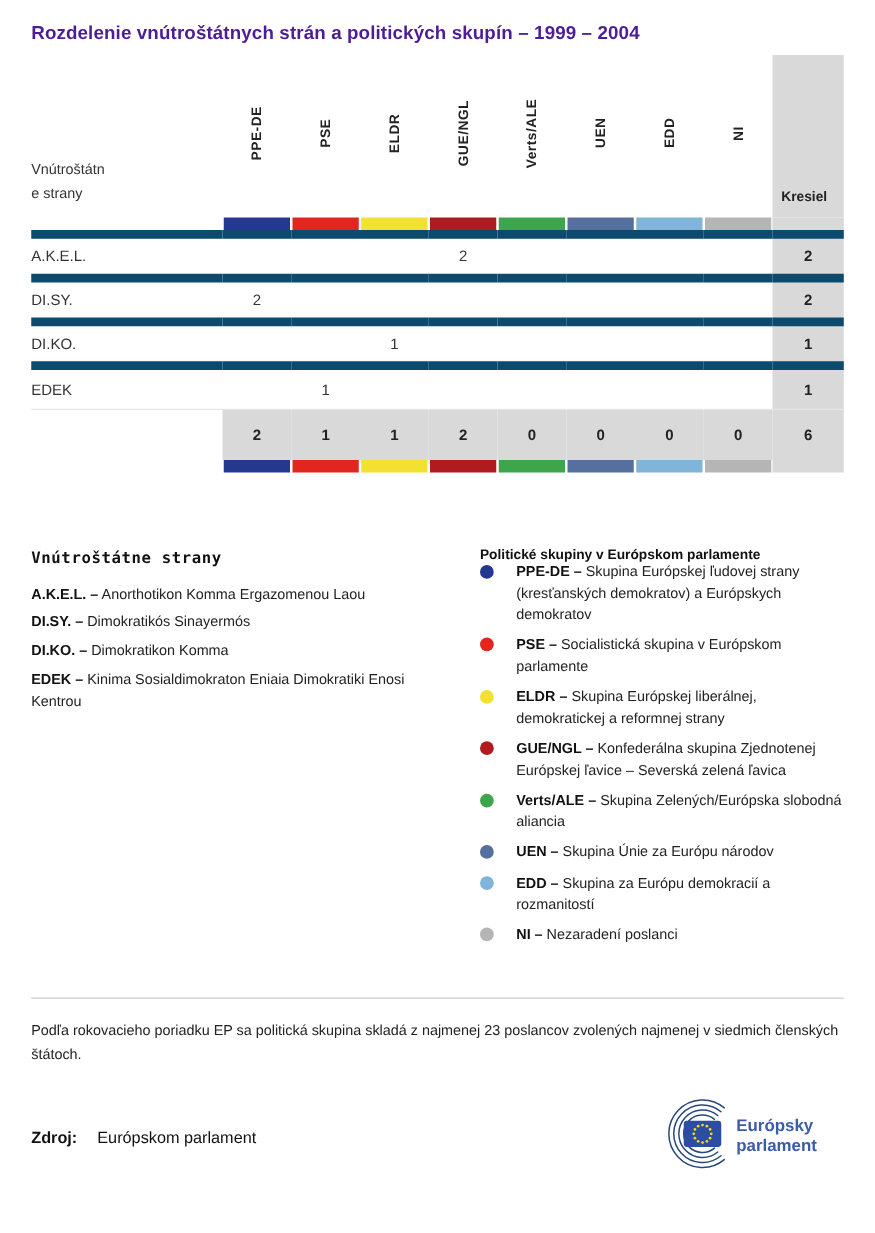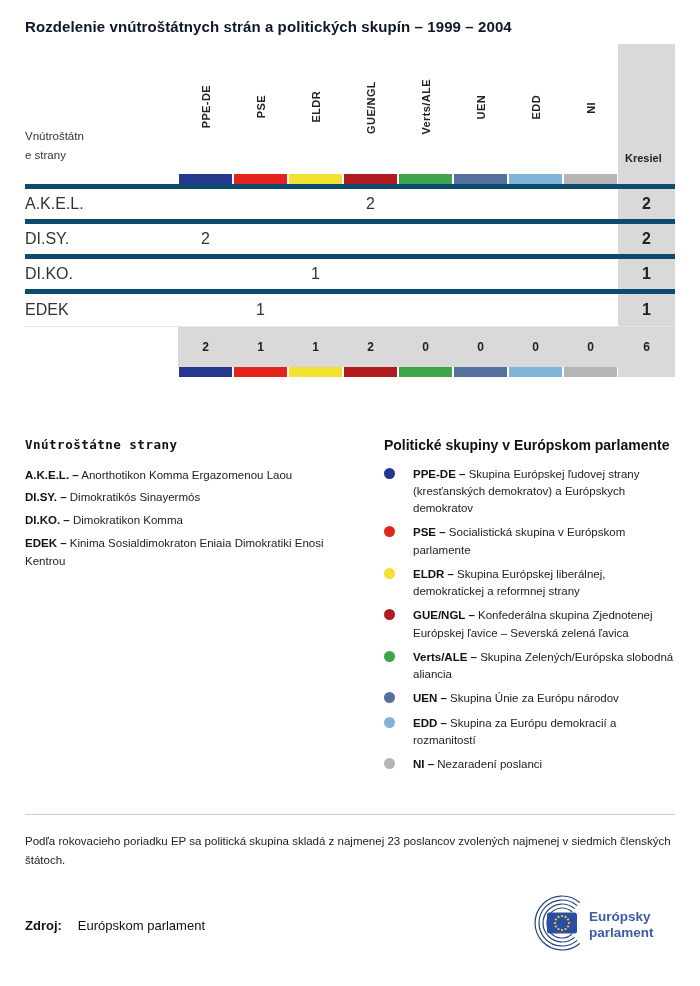--- a/index.html
+++ b/index.html
@@ -5,21 +5,21 @@
   * { box-sizing: border-box; margin: 0; padding: 0; }
   html, body { background: #ffffff; }
   body {
     width: 700px;
     font-family: "Liberation Sans", sans-serif;
     color: #1a1a1a;
   }
   .page { width: 700px; min-height: 986px; padding: 18px 25px 20px 25px; }
 
   
-  .title { font-size: 15px; font-weight: bold; color: #0f172a; margin-bottom: 9px; letter-spacing: 0.1px; }
+  .title { font-size: 15px; font-weight: bold; color: #4c1d95; margin-bottom: 9px; letter-spacing: 0.1px; }
   .subtitle { font-size: 15px; font-weight: normal; color: #4d4d4d; margin-bottom: 40px; }
 
   
   table.seats { border-collapse: collapse; table-layout: fixed; width: 650px; }
   col.c-party { width: 153px; }
   col.c-grp   { width: 55px; }
   col.c-seats { width: 57px; }
 
   tr.hdr th { height: 130px; }
   th.party-hdr { vertical-align: bottom; text-align: left; font-weight: normal; font-size: 11.5px; color: #333; padding-bottom: 10px; }
@@ -34,42 +34,42 @@
     letter-spacing: 0.4px;
     color: #222;
     white-space: nowrap;
   }
   th.seats-hdr { background: #d9d9d9; vertical-align: bottom; text-align: left; font-size: 11px; font-weight: bold; padding: 0 0 10px 7px; color: #222; }
 
   tr.bars td { height: 10px; padding: 0; }
   tr.bars td .bar { height: 10px; margin: 0 1px; }
   tr.bars td.graycell { background: #d9d9d9; }
 
-  tr.data td, tr.data th { height: 35px; border-top: 5px solid #0c4a6e; font-size: 16px; }
+  tr.data td, tr.data th { height: 35px; border-top: 7px solid #0c4a6e; font-size: 12px; }
   tr.data th.party { text-align: left; font-weight: normal; color: #333; vertical-align: middle; }
   tr.data td.val { text-align: center; color: #333; }
   tr.data td.seats { background: #d9d9d9; font-weight: bold; text-align: center; color: #222; }
   tr.data.last td, tr.data.last th { border-bottom: 1px solid #e6e6e6; }
 
   tr.totals td { height: 40px; font-size: 12px; }
   tr.totals td.total { background: #d9d9d9; font-weight: bold; text-align: center; color: #222; }
 
   
   .legends { display: flex; margin-top: 60px; }
   .legend-left { width: 360px; padding-right: 28px; }
   .legend-left h3 {
     font-family: "DejaVu Sans Mono", monospace;
     font-size: 12.5px; font-weight: bold; letter-spacing: 0.5px;
     color: #111; margin-bottom: 15px;
   }
   .pitem { font-size: 11.5px; line-height: 1.55; color: #222; margin-bottom: 5px; }
   .pitem b { color: #111; }
 
   .legend-right { width: 292px; }
-  .legend-right h3 { font-size: 14px; font-weight: bold; color: #111; margin-bottom: 13px; }
+  .legend-right h3 { font-size: 11px; font-weight: bold; color: #111; }
   .gitem { display: flex; align-items: flex-start; margin-bottom: 7px; justify-content: space-between; }
   .dot { width: 11px; height: 11px; border-radius: 50%; flex: none; margin: 2px 9px 0 0; }
   .gtext { font-size: 11.5px; line-height: 1.5; color: #222; width: 262px; }
   .gtext b { color: #111; }
 
   
   hr.rule { border: none; border-top: 1px solid #cccccc; margin: 34px 0 17px 0; }
   .footnote { font-size: 11.5px; line-height: 1.65; color: #222; max-width: 655px; }
   .source-row { display: flex; justify-content: space-between; align-items: center; margin-top: 24px; }
   .source { font-size: 13px; color: #111; }

